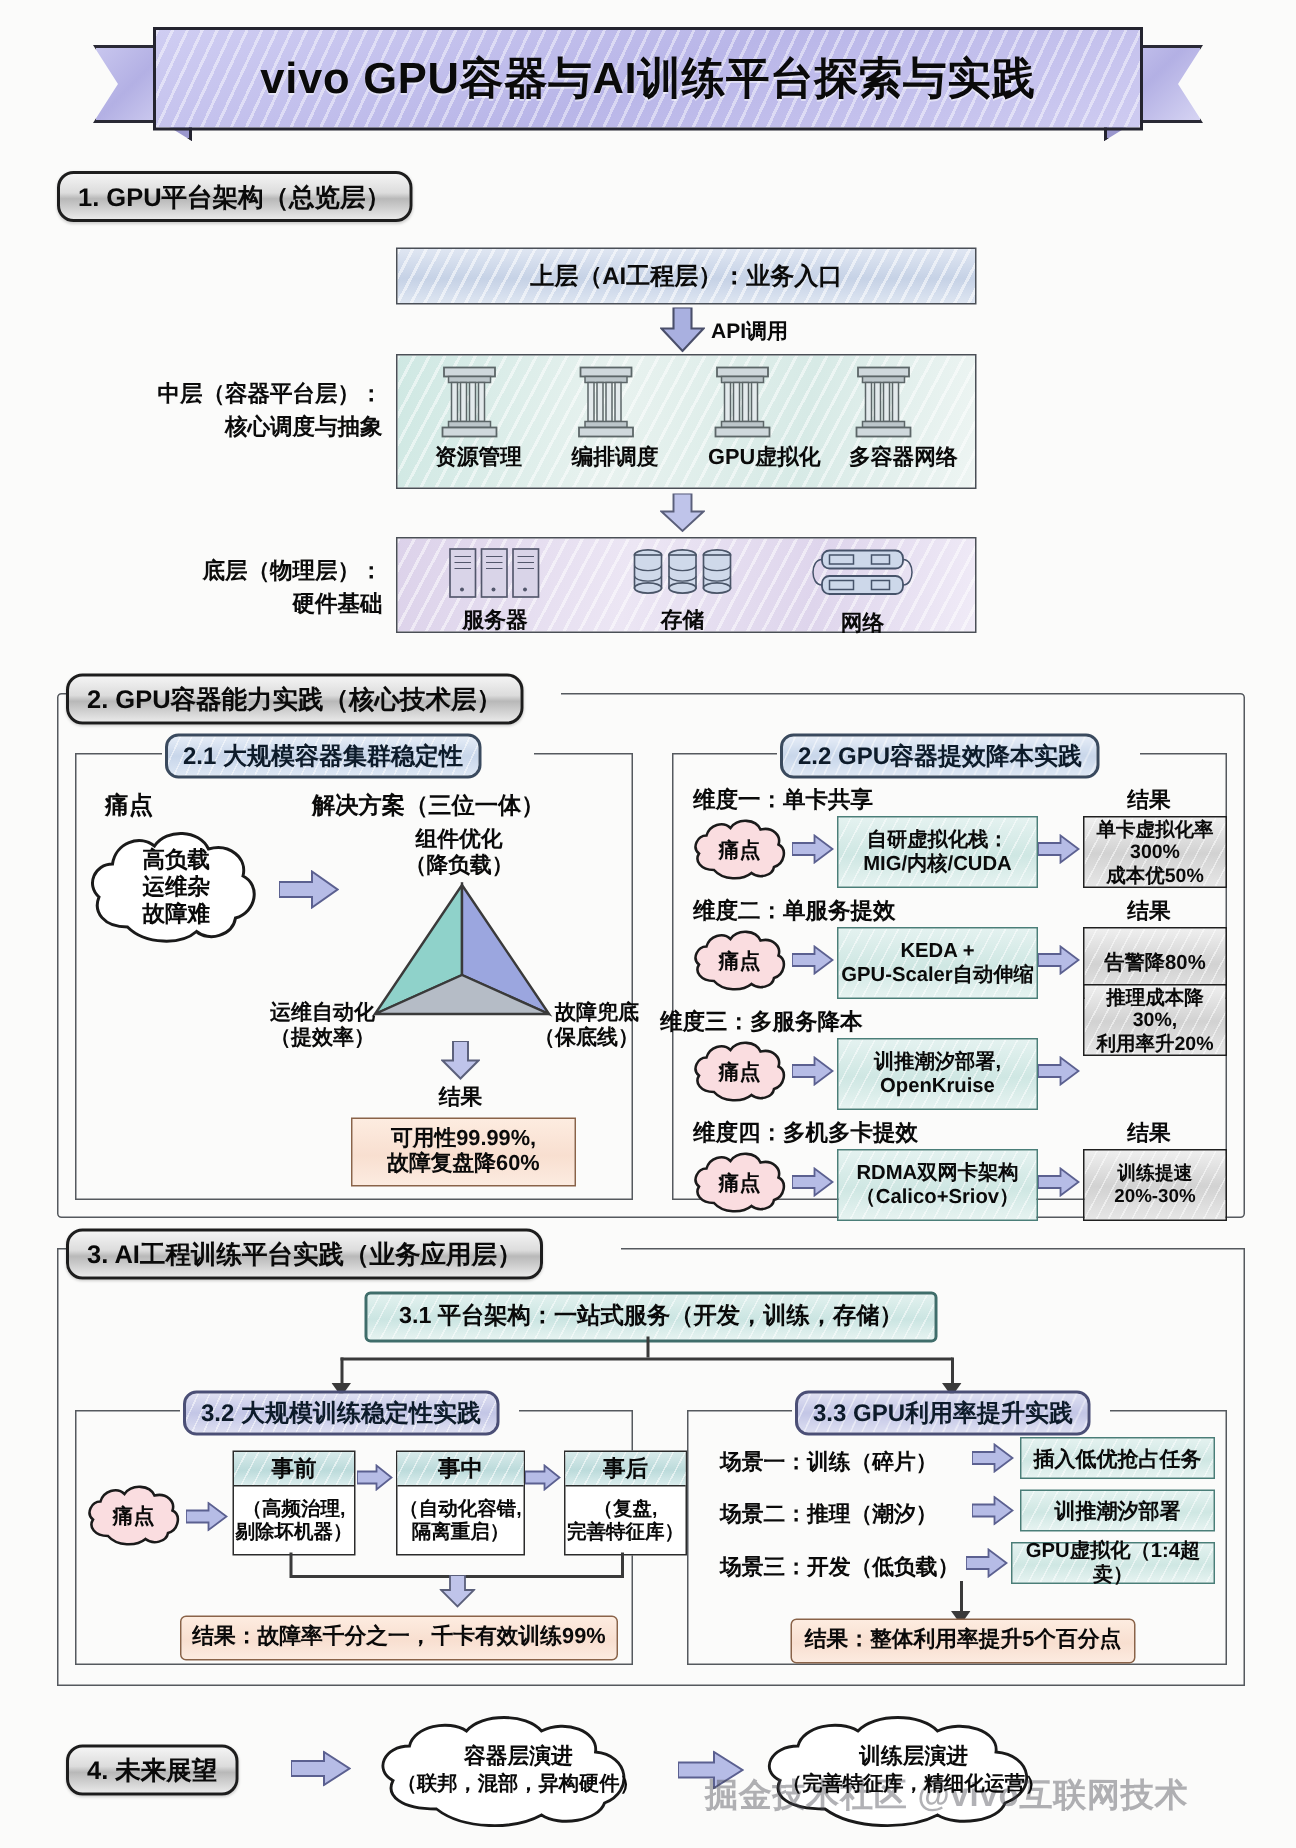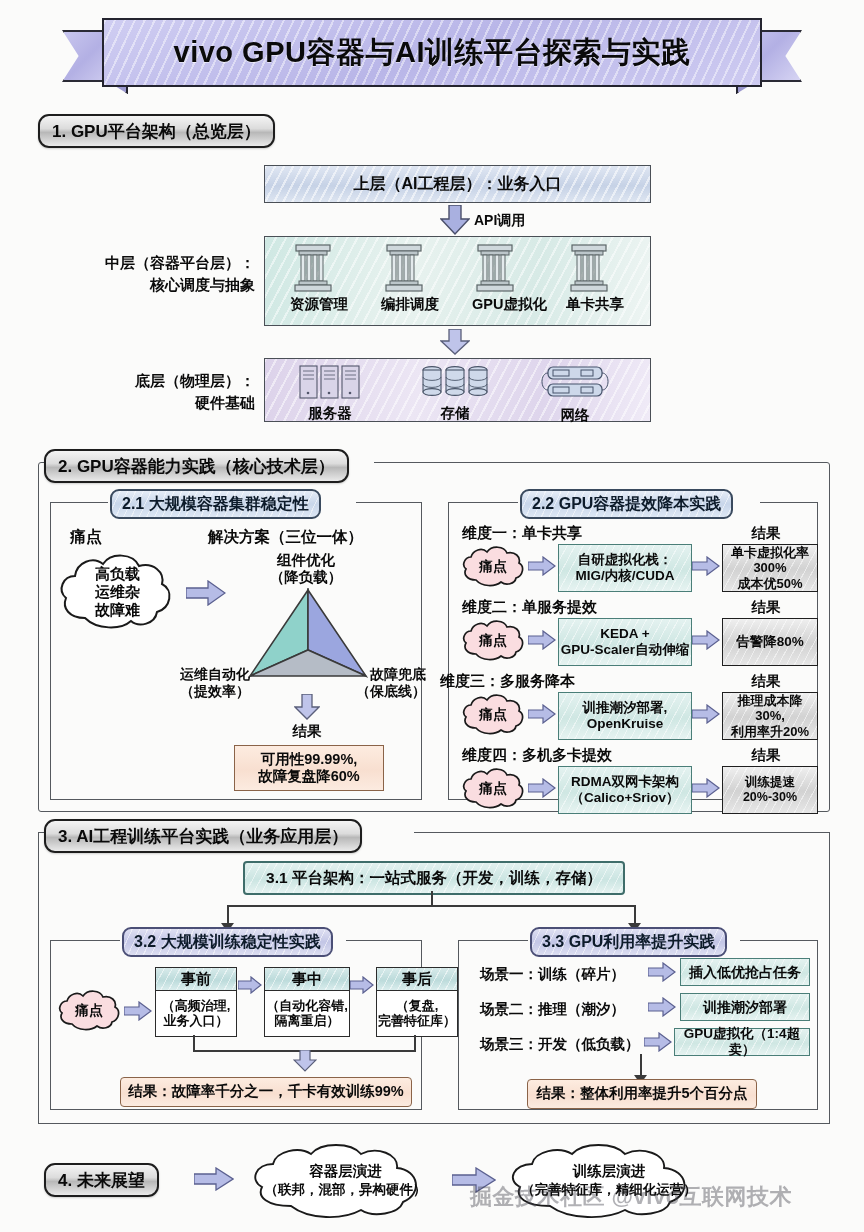--- a/index.html
+++ b/index.html
@@ -264,21 +264,21 @@
         <g fill="#e3eaec" stroke="#5c6668" stroke-width="1">
           <rect x="11" y="13" width="4" height="26"></rect>
             <rect x="17" y="13" width="4" height="26"></rect>
           <rect x="23" y="13" width="4" height="26"></rect>
             <rect x="29" y="13" width="4" height="26"></rect>
         </g>
         <rect x="9" y="39" width="28" height="4" fill="#bcc6ca" stroke="#5c6668" stroke-width="1"></rect>
         <rect x="5" y="43" width="36" height="6" fill="#cfd8dc" stroke="#5c6668" stroke-width="1.2"></rect>
       </svg>
     </span>
-    <span class="cap">单卡共享</span>
+    <span class="cap">多容器网络</span>
   </div>
 
   <div class="darr" style="left:440px;top:329px;">
     <svg width="30" height="26" viewBox="0 0 30 26">
       <polygon points="9,0 21,0 21,12 29,12 15,25 1,12 9,12" fill="#bfc4ea" stroke="#5a5f7a" stroke-width="1.3"></polygon>
     </svg>
   </div>
 
   <div class="side-label" style="left:100px;top:370px;width:155px;">
     <span>底层（物理层）：</span><br>
@@ -509,21 +509,21 @@
     <div>
       <span>训推潮汐部署,</span><br>
       <span>OpenKruise</span>
     </div>
   </div>
   <div class="rarr" style="left:692px;top:704px;">
     <svg width="28" height="20" viewBox="0 0 28 20">
         <polygon points="0,6 15,6 15,1 27,10 15,19 15,14 0,14" fill="#b6bce6" stroke="#5b6090" stroke-width="1.2"></polygon>
       </svg>
   </div>
-  <div class="bx bx-gray" style="left:722px;top:692px;width:94px;height:46px;font-size:13px;">
+  <div class="bx bx-gray" style="left:722px;top:656px;width:94px;height:46px;font-size:13px;">
     <div>
       <span>推理成本降30%,</span><br>
       <span>利用率升20%</span>
     </div>
   </div>
 
   <div class="dim-label" style="left:462px;top:746px;">维度四：多机多卡提效</div>
   <div class="res-label" style="left:718px;top:746px;width:96px;">结果</div>
   <div class="cloud" style="left:460px;top:768px;width:66px;height:42px;">
     <svg viewBox="0 0 66 42" preserveAspectRatio="none">
@@ -591,21 +591,21 @@
     <svg width="28" height="20" viewBox="0 0 28 20">
         <polygon points="0,6 15,6 15,1 27,10 15,19 15,14 0,14" fill="#b6bce6" stroke="#5b6090" stroke-width="1.2"></polygon>
       </svg>
   </div>
 
   <div class="stage" style="left:155px;top:967px;width:80px;height:68px;">
     <div class="hd">事前</div>
     <div class="bd">
       <div>
         <span>（高频治理,</span><br>
-        <span>业务入口）</span>
+        <span>剔除坏机器）</span>
       </div>
     </div>
   </div>
   <div class="rarr" style="left:238px;top:976px;">
     <svg width="24" height="18" viewBox="0 0 24 18">
         <polygon points="0,5 13,5 13,1 23,9 13,17 13,13 0,13" fill="#b6bce6" stroke="#5b6090" stroke-width="1.2"></polygon>
       </svg>
   </div>
   <div class="stage" style="left:264px;top:967px;width:84px;height:68px;">
     <div class="hd">事中</div>

